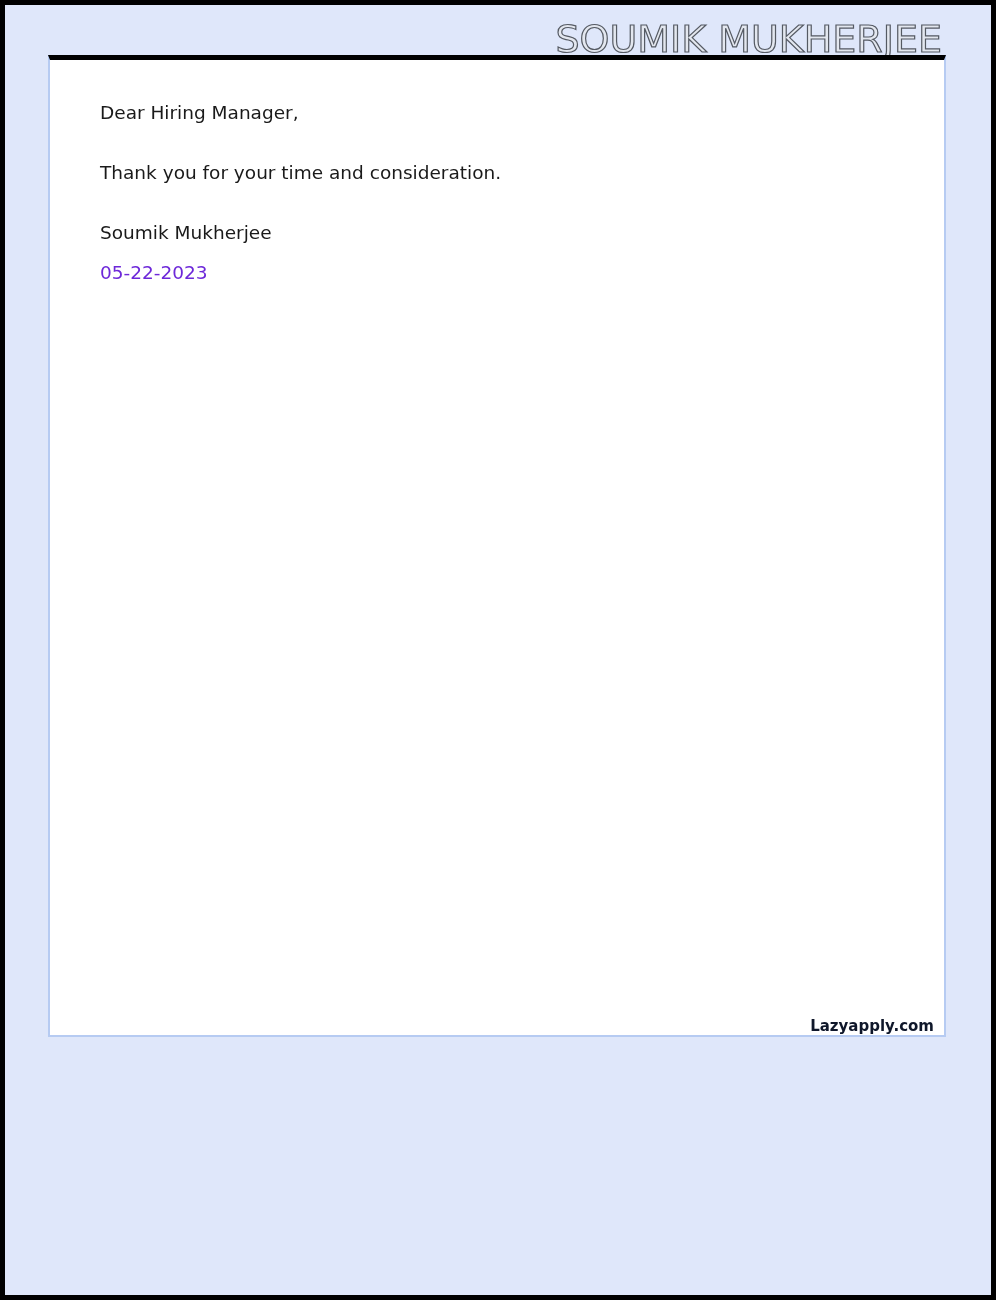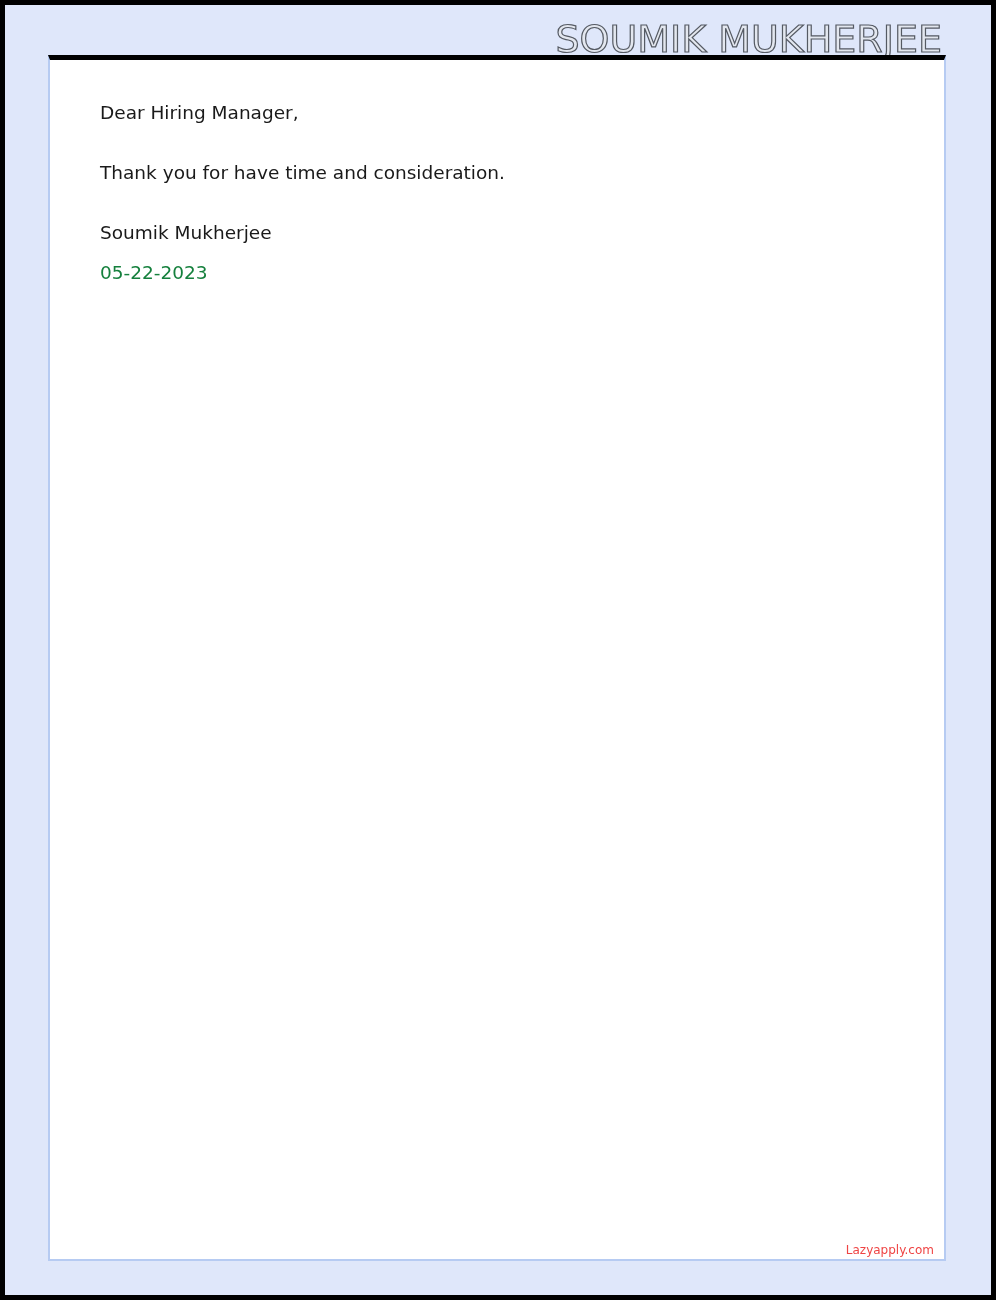--- a/index.html
+++ b/index.html
@@ -13,43 +13,43 @@
     position: absolute; right: 49px; top: 12px;
     font-family: "DejaVu Sans", sans-serif;
     font-size: 38px; letter-spacing: 0px;
     color: #e3e7ef;
     -webkit-text-stroke: 1.2px #555a63;
     font-weight: normal;
     line-height: 44px;
   }
   .page {
     position: absolute; left: 43px; top: 50px;
-    width: 898px; height: 1206px; box-sizing: border-box;
+    width: 898px; height: 982px; box-sizing: border-box;
     background: #fff;
     border-left: 2px solid #b6cbf2; border-right: 2px solid #b6cbf2; border-bottom: 2px solid #b6cbf2;
     border-top: 5px solid #000;
   }
   .content {
     position: absolute; left: 50px; top: 38px; width: 800px;
     font-size: 18.5px; line-height: 30px; color: #1a1a1a;
   }
   .content p { margin: 0 0 30px 0; }
   .content p.sig { margin-bottom: 10px; }
-  .date { color: #15803d; }
+  .date { color: #6d28d9; }
   .footer {
     position: absolute; right: 10px; bottom: 0px;
-    font-size: 12px; color: #ef4444; line-height: 18px;
+    font-size: 15px; color: #0f172a; line-height: 18px; font-weight: bold;
   }
 </style>
 </head>
 <body>
 
 <div class="name">SOUMIK MUKHERJEE</div>
 
 <div class="page">
   <div class="content">
     <p>Dear Hiring Manager,</p>
-    <p>Thank you for have time and consideration.</p>
+    <p>Thank you for your time and consideration.</p>
     <p class="sig">Soumik Mukherjee</p>
     <p class="date">05-22-2023</p>
   </div>
   <div class="footer">Lazyapply.com</div>
 </div>
 
 </body></html>

